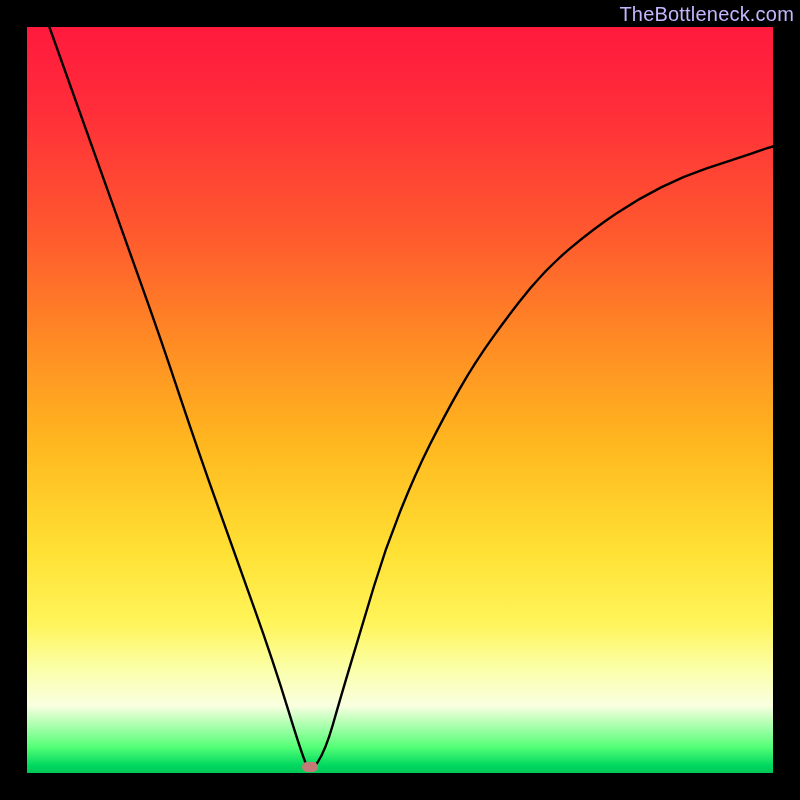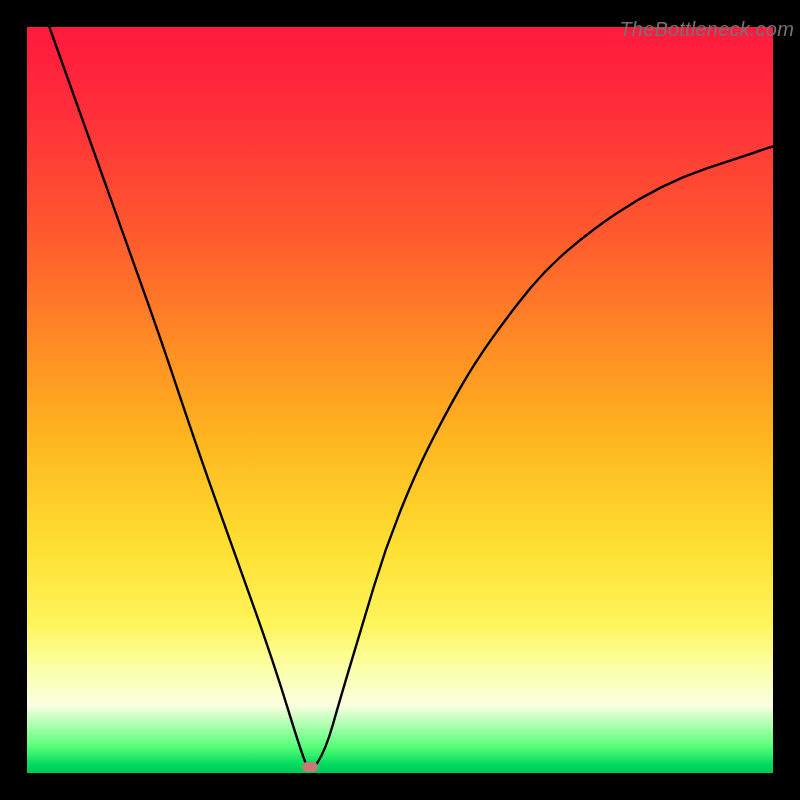--- a/index.html
+++ b/index.html
@@ -52,28 +52,27 @@
     position: absolute;
     width: 16px;
     height: 10px;
     background: #c47a76;
     border-radius: 5px;
     transform: translate(-50%, -50%);
     pointer-events: none;
   }
   .watermark {
     position: absolute;
-    top: 18px;
+    top: 3px;
     right: 6px;
-    color: #737373;
+    color: #c4b5fd;
     font-size: 20px;
     letter-spacing: 0.2px;
     pointer-events: none;
     user-select: none;
-    font-style: italic;
   }
 </style>
 </head>
 <body>
 
 <div class="frame">
 
   <div class="plot-area">
 
     <svg class="curve" viewBox="0 0 746 746" preserveAspectRatio="none">

